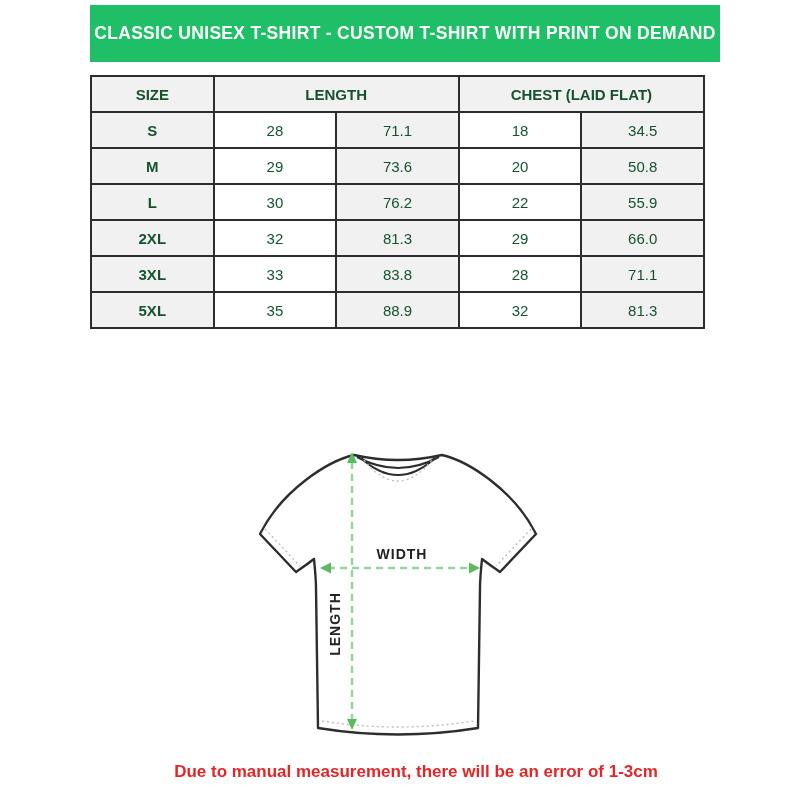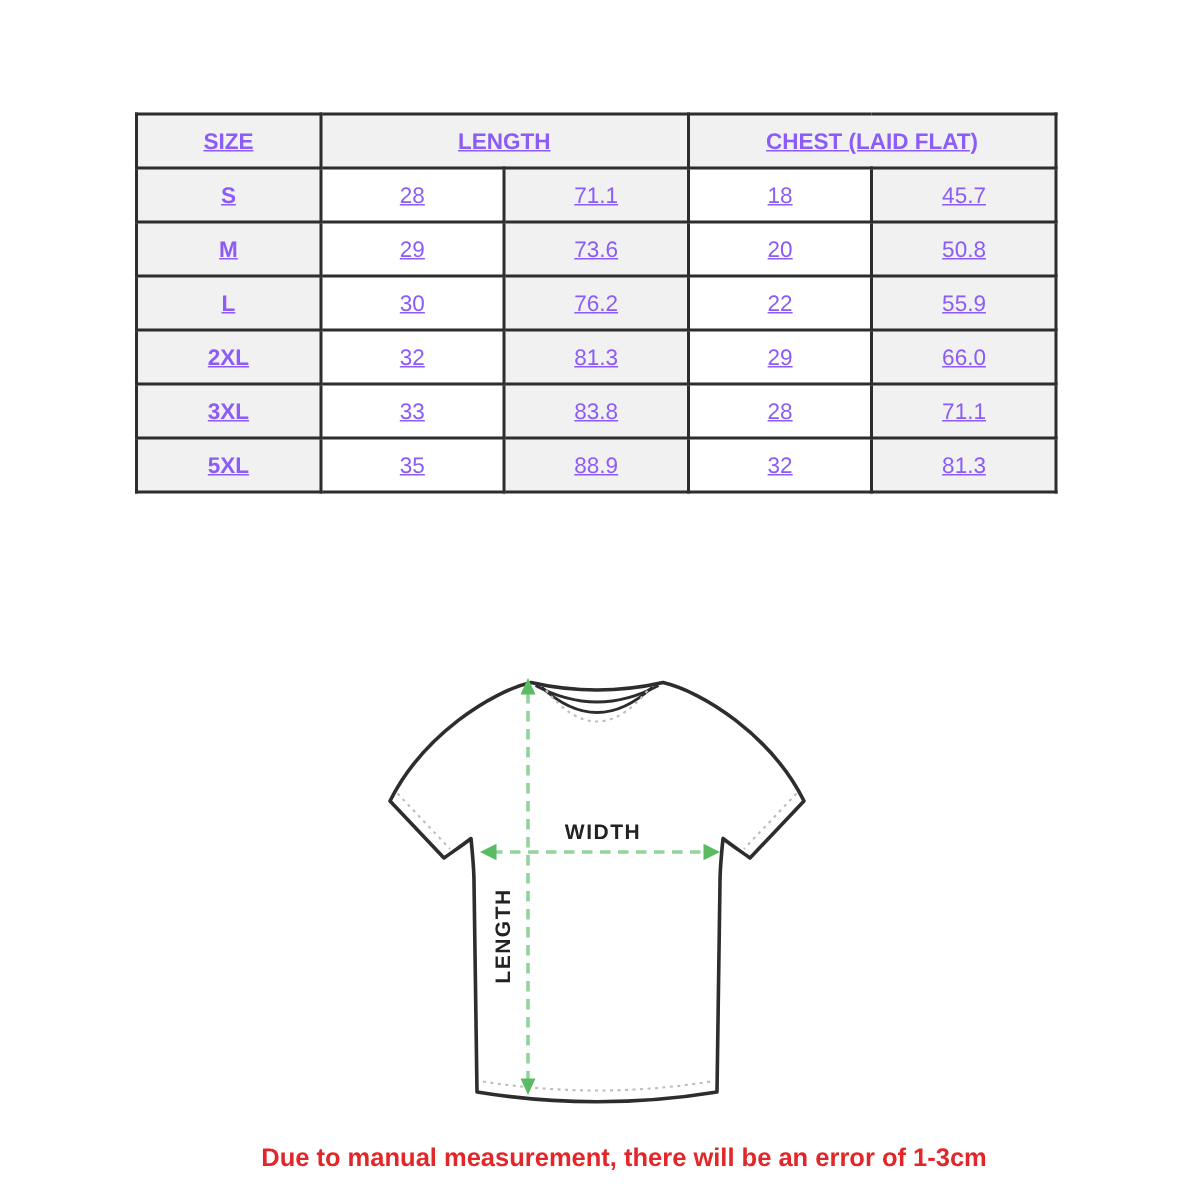--- a/index.html
+++ b/index.html
@@ -30,40 +30,43 @@
   }
   table.size-chart{
     position:absolute;left:90px;top:75px;width:615px;
     border-collapse:collapse;
     table-layout:fixed;
   }
   table.size-chart th,table.size-chart td{
     border:2px solid var(--border-dark);
     height:36px;
     text-align:center;vertical-align:middle;
-    font-size:15px;color:#8b5cf6;text-decoration:underline;
+    font-size:15px;color:#14532d;
   }
   table.size-chart th.hdr{background:var(--cell-grey);font-weight:700;}
   table.size-chart th.c-size{background:var(--cell-grey);font-weight:700;}
   table.size-chart td.c-in{background:#fff;font-weight:400;border-radius:18px;}
   table.size-chart td.c-cm{background:var(--cell-grey);font-weight:400;}
   .diagram{
     position:absolute;left:250px;top:440px;width:300px;height:310px;
   }
   .footnote{
     position:absolute;left:16px;top:762px;width:800px;
     text-align:center;
     color:var(--red);font-size:17px;font-weight:700;
   }
 </style>
 </head>
 <body>
 
 <div class="page">
 
+  <div class="banner">
+    <div class="banner-title">CLASSIC UNISEX T-SHIRT - CUSTOM T-SHIRT WITH PRINT ON DEMAND</div>
+  </div>
 
   <table class="size-chart">
     <colgroup>
       <col style="width:20%">
         <col style="width:20%">
         <col style="width:20%">
         <col style="width:20%">
         <col style="width:20%">
     </colgroup>
     <thead>
@@ -72,21 +75,21 @@
         <th class="hdr" colspan="2">LENGTH</th>
         <th class="hdr" colspan="2">CHEST (LAID FLAT)</th>
       </tr>
     </thead>
     <tbody>
       <tr>
         <th class="c-size">S</th>
         <td class="c-in">28</td>
         <td class="c-cm">71.1</td>
         <td class="c-in">18</td>
-        <td class="c-cm">45.7</td>
+        <td class="c-cm">34.5</td>
       </tr>
       <tr>
         <th class="c-size">M</th>
         <td class="c-in">29</td>
         <td class="c-cm">73.6</td>
         <td class="c-in">20</td>
         <td class="c-cm">50.8</td>
       </tr>
       <tr>
         <th class="c-size">L</th>

